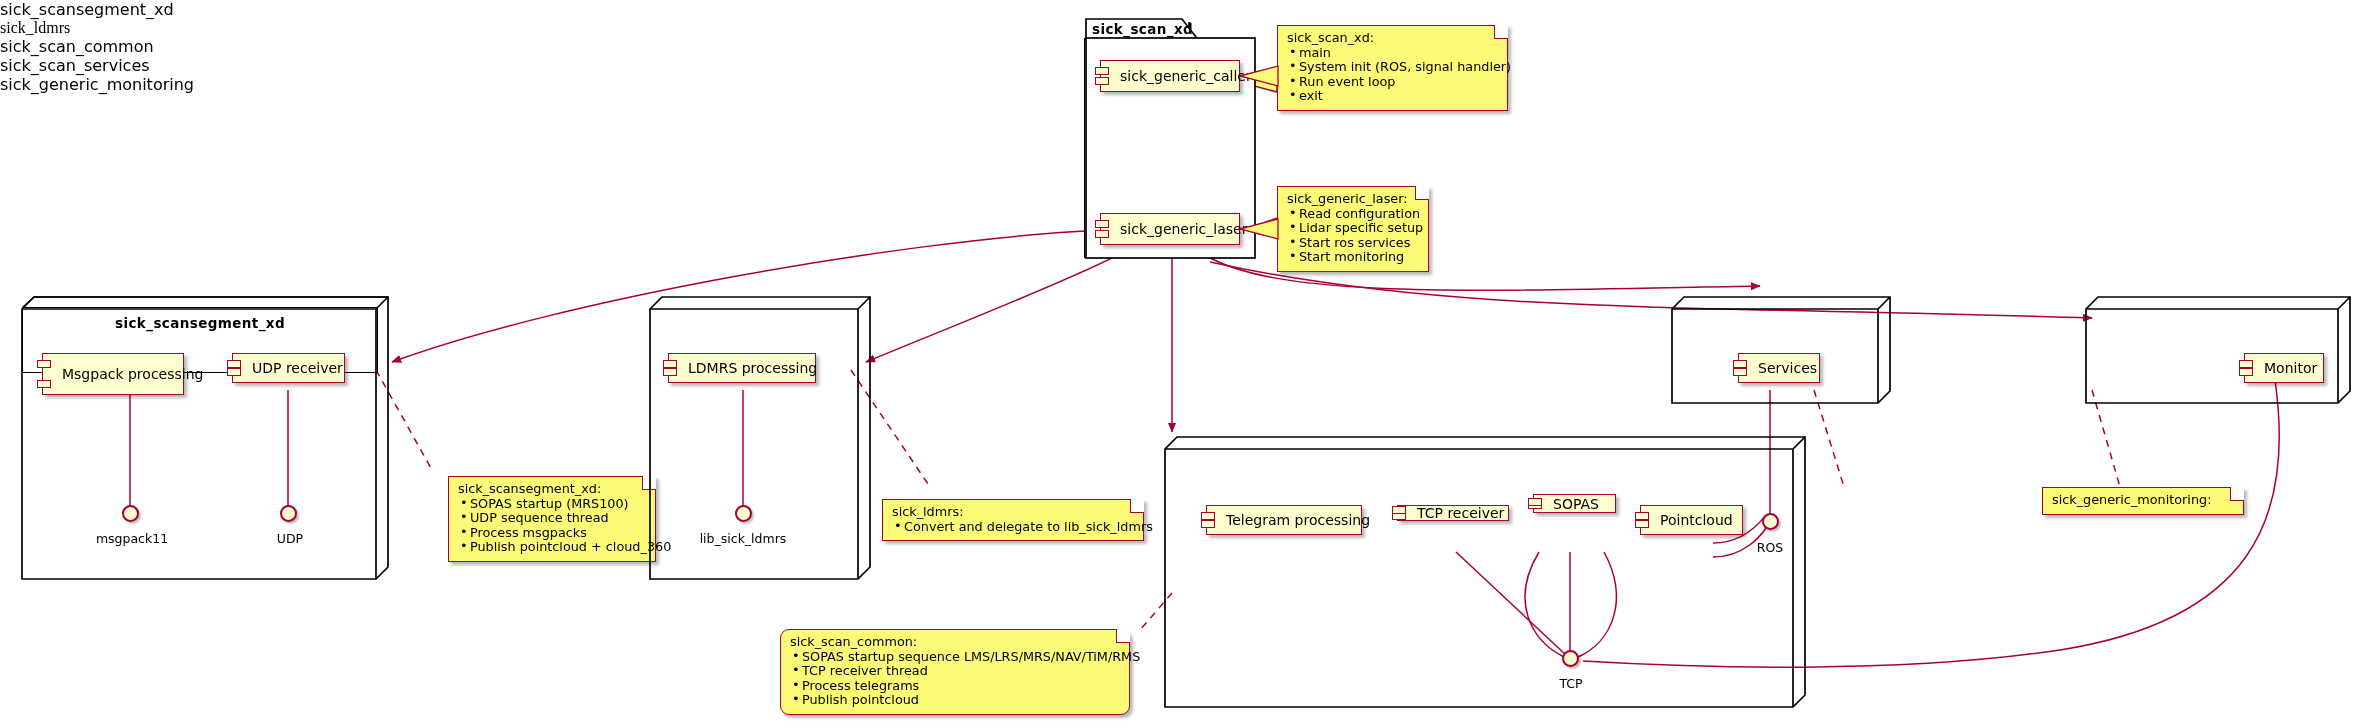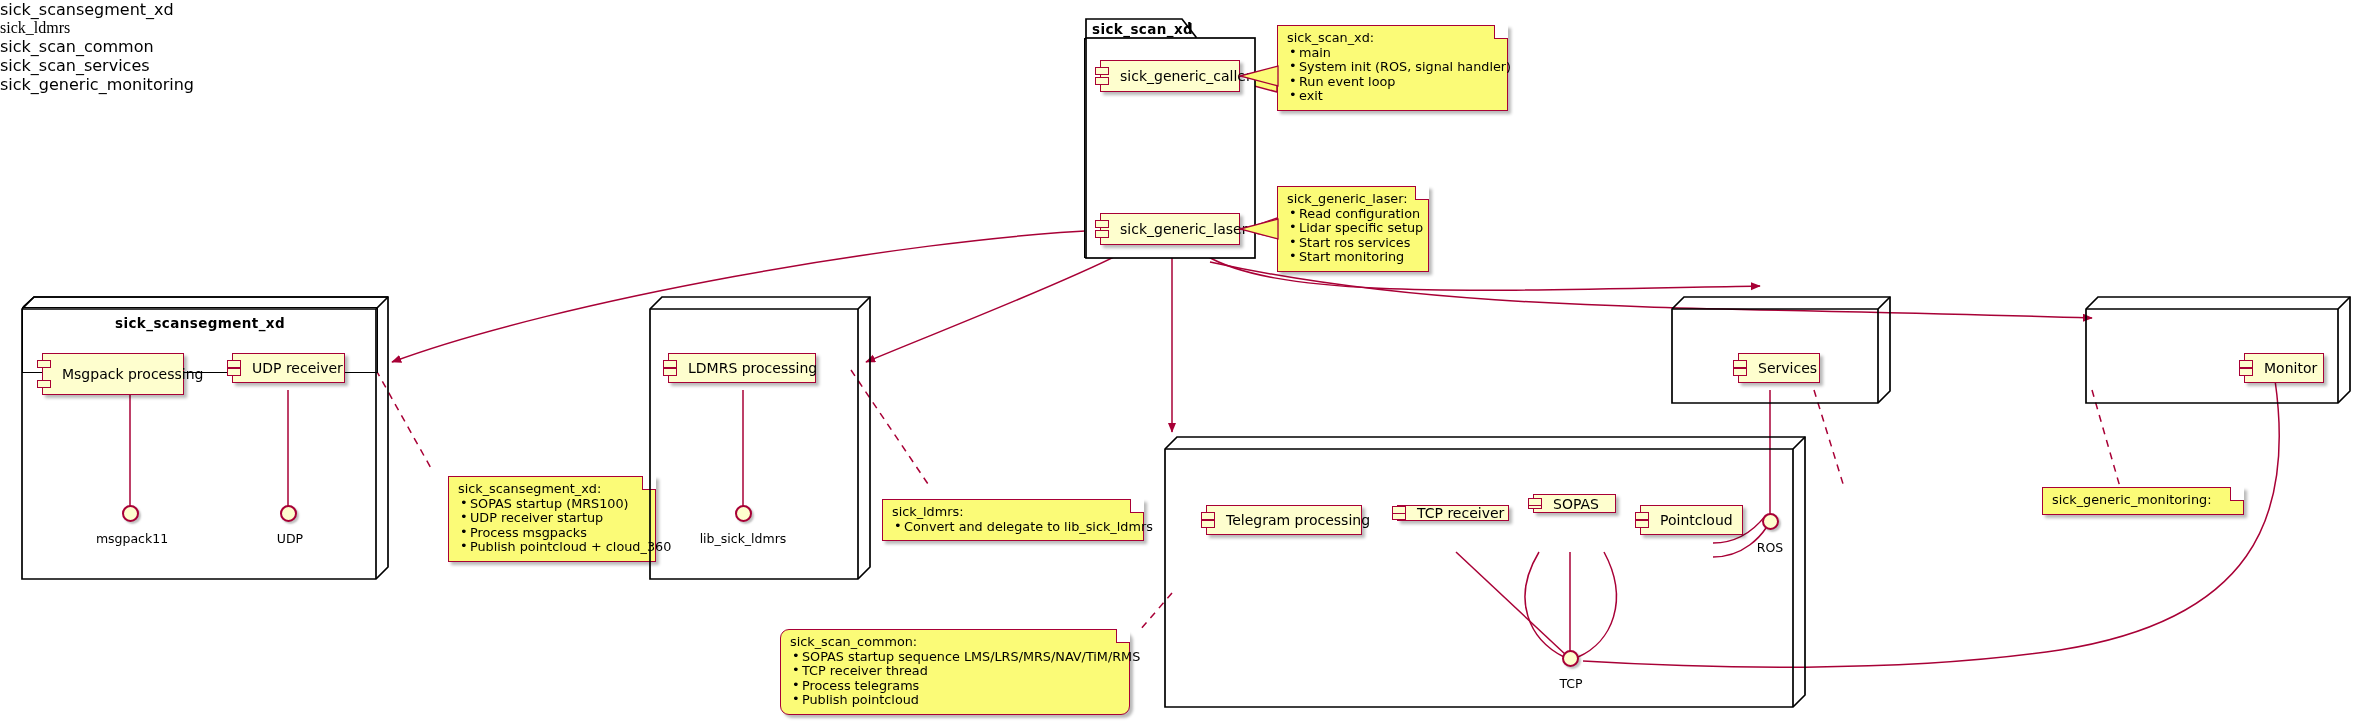--- a/index.html
+++ b/index.html
@@ -179,21 +179,21 @@
   <div class="iface" style="left:122px;top:505px;"></div>
   <div class="ifacelbl" style="left:82px;top:531px;width:100px;">msgpack11</div>
   <div class="iface" style="left:280px;top:505px;"></div>
   <div class="ifacelbl" style="left:240px;top:531px;width:100px;">UDP</div>
 
   <div class="note" style="left:412px;top:476px;width:208px;margin-left:36px;">
     <div class="fold"></div>
     <div class="nhead">sick_scansegment_xd:</div>
     <ul>
       <li>SOPAS startup (MRS100)</li>
-      <li>UDP receiver startup</li>
+      <li>UDP sequence thread</li>
       <li>Process msgpacks</li>
       <li>Publish pointcloud + cloud_360</li>
     </ul>
   </div>
 
   <div class="comp" style="left:668px;top:353px;width:148px;height:30px;">
     <span class="nub n1"></span>
     <span class="nub n2"></span>
     <span class="ctext">LDMRS processing</span>
   </div>

